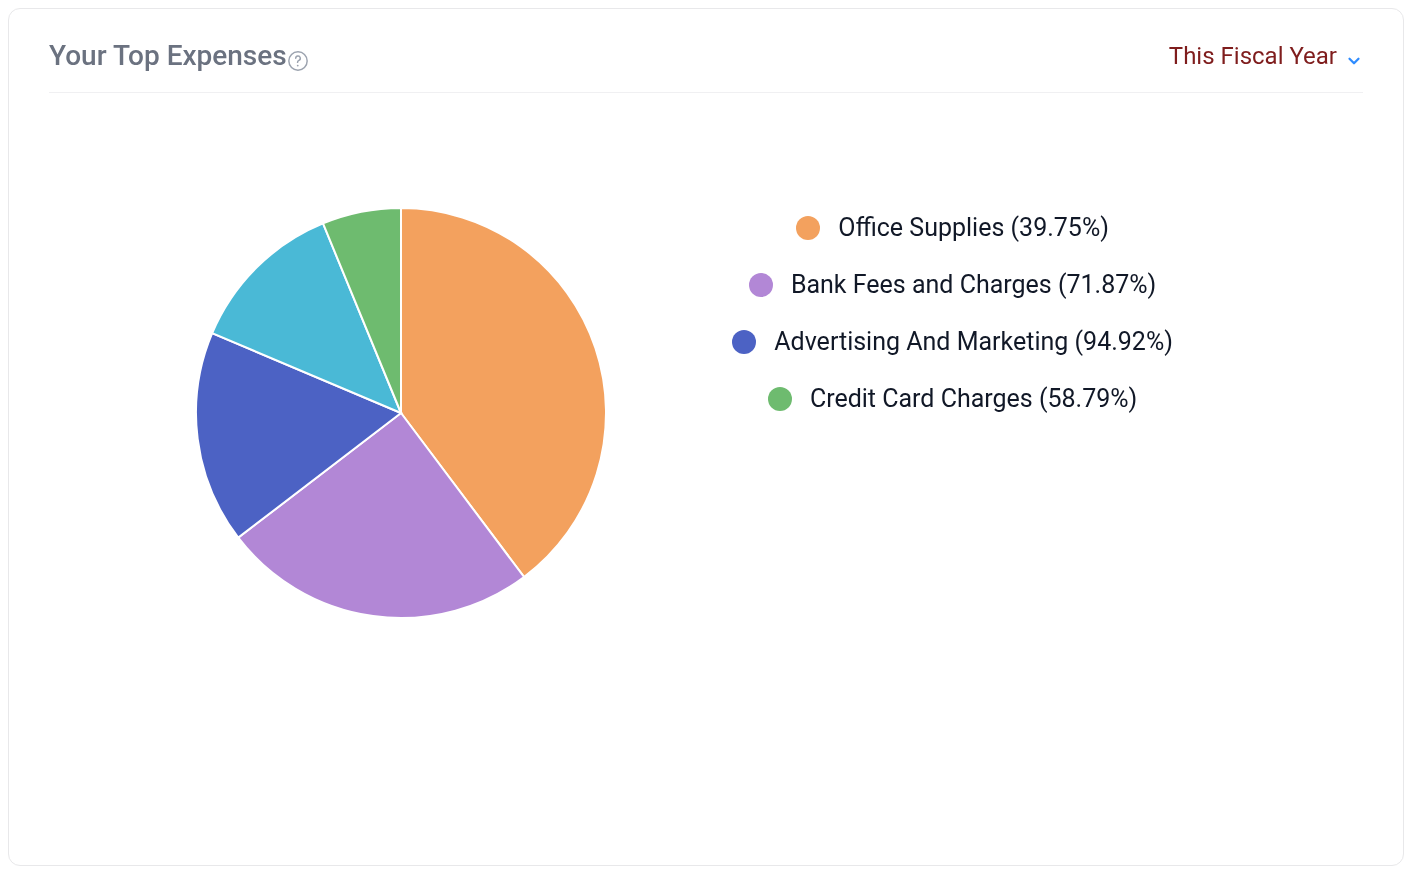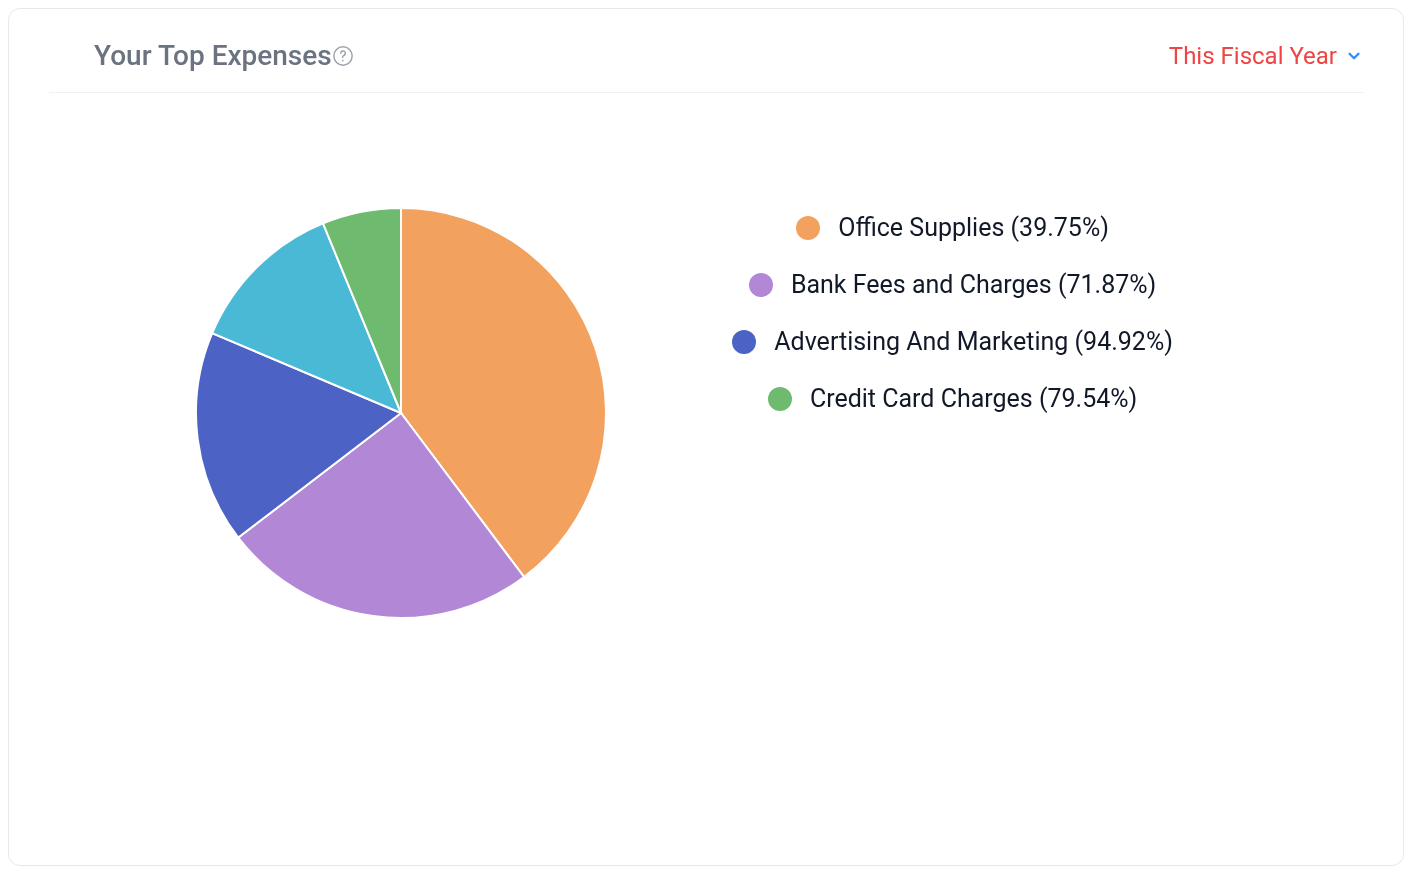--- a/index.html
+++ b/index.html
@@ -23,40 +23,39 @@
   .card-header {
     display: flex;
     align-items: center;
     justify-content: space-between;
     padding-bottom: 20px;
     border-bottom: 1px solid #f0f0f2;
     margin-bottom: 10px;
   }
   .title-wrap {
     display: flex;
-    align-items: center;
-    margin-left: 45px;
+    align-items: flex-end;
   }
   .title {
     font-size: 28px;
     font-weight: 500;
     color: #6b7280;
   }
   .help-icon {
     display: inline-flex;
     align-items: center;
     justify-content: center;
     color: #9ca3af;
   }
   .period-selector {
     display: flex;
-    align-items: center;
+    align-items: flex-end;
     gap: 8px;
     font-size: 24px;
-    color: #ef4444;
+    color: #7f1d1d;
     cursor: pointer;
     background: none;
     border: none;
     font-family: inherit;
   }
   .chevron {
     color: #2f8cff;
     display: inline-flex;
   }
   .card-body {
@@ -138,17 +137,17 @@
         <div class="legend-item">
           <span class="swatch" style="background: rgb(178, 135, 214);"></span>
           <span>Bank Fees and Charges (71.87%)</span>
         </div>
         <div class="legend-item">
           <span class="swatch" style="background: rgb(76, 98, 196);"></span>
           <span>Advertising And Marketing (94.92%)</span>
         </div>
         <div class="legend-item">
           <span class="swatch" style="background: rgb(110, 187, 111);"></span>
-          <span>Credit Card Charges (79.54%)</span>
+          <span>Credit Card Charges (58.79%)</span>
         </div>
       </div>
   </div>
 </div>
 
 </body></html>

